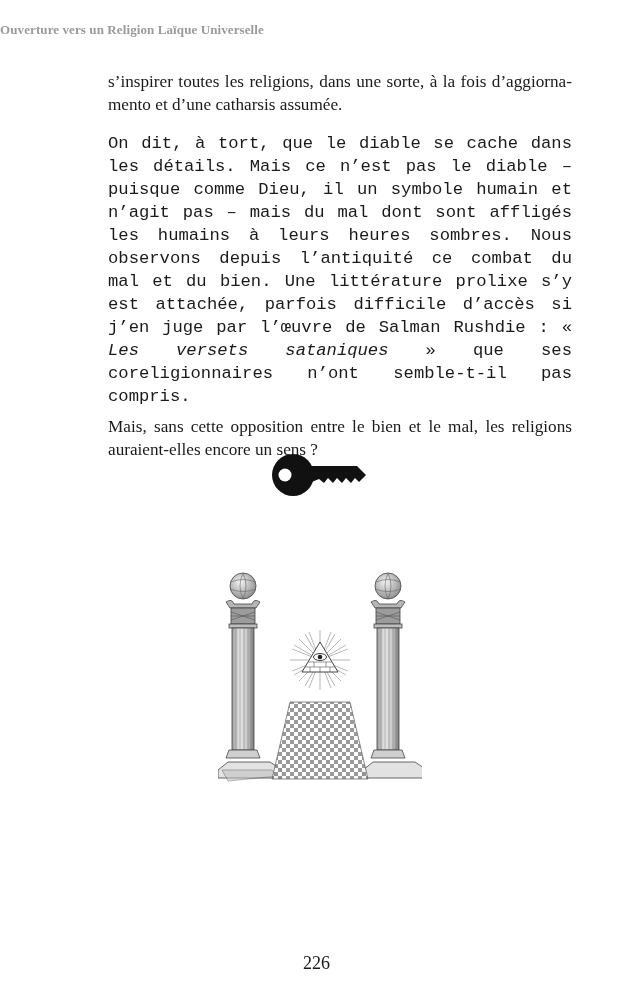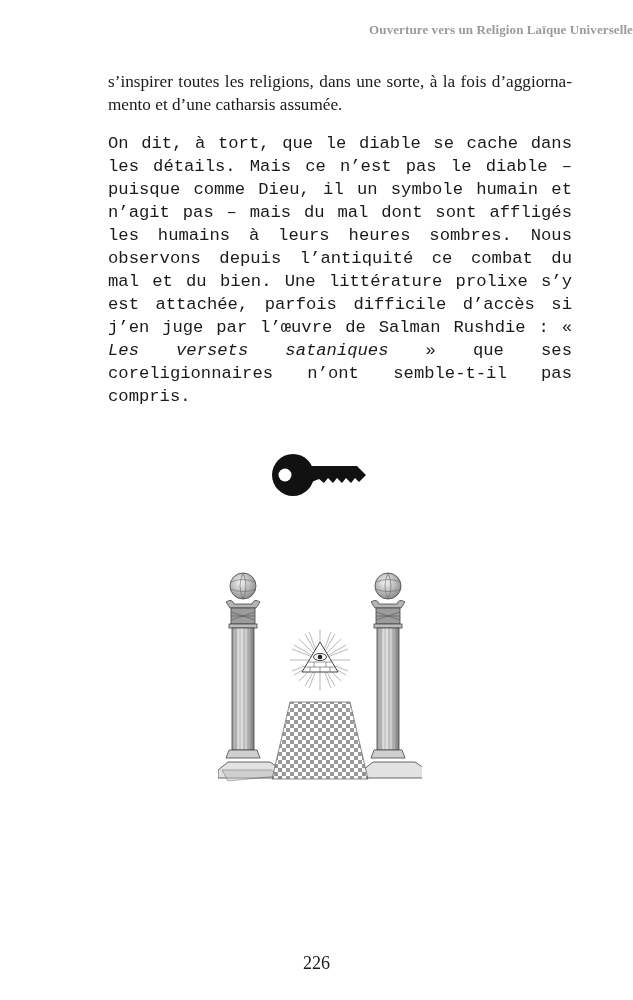--- a/index.html
+++ b/index.html
@@ -13,21 +13,21 @@
     position: relative;
     overflow: hidden;
     font-family: "Liberation Serif", "DejaVu Serif", serif;
     color: #1a1a1a;
   }
   .running-head {
     position: absolute;
     top: 22px;
     left: 0;
     width: 633px;
-    text-align: right;
+    text-align: left;
     font-size: 13px;
     font-weight: bold;
     color: #9a9a9a;
     letter-spacing: 0.1px;
   }
   .text-block {
     position: absolute;
     left: 87px;
     top: 70px;
     width: 464px;
@@ -71,20 +71,21 @@
   }
 </style>
 </head>
 <body>
 
 <div class="running-head">Ouverture vers un Religion Laïque Universelle</div>
 
 <div class="text-block">
   <p class="para">s’inspirer toutes les religions, dans une sorte, à la fois d’aggiorna­mento et d’une catharsis assumée.</p>
   <p class="para gap-before"><span>On dit, à tort, que le diable se cache dans les détails. Mais ce n’est pas le diable – puisque comme Dieu, il un symbole humain et n’agit pas – mais du mal dont sont affligés les humains à leurs heures sombres. Nous observons depuis l’antiquité ce combat du mal et du bien. Une littérature prolixe s’y est attachée, parfois difficile d’accès si j’en juge par l’œuvre de Salman Rushdie : « </span><em>Les versets sataniques</em><span> » que ses coreligionnaires n’ont semble-t-il pas compris.</span></p>
+  <p class="para">Mais, sans cette opposition entre le bien et le mal, les religions auraient-elles encore un sens ?</p>
 </div>
 
 <svg class="key-ornament" viewBox="0 0 96 48" xmlns="http://www.w3.org/2000/svg">
   <circle cx="22" cy="24" r="21" fill="#111"></circle>
   <path d="M36 15 L86 15 L95 24 L88 31 L84 27 L80 32 L75 27 L71 32 L66 27 L62 32 L57 27 L53 32 L48 28 L36 33 Z" fill="#111"></path>
   <circle cx="14" cy="24" r="6.5" fill="#fff"></circle>
 </svg>
 
 <svg class="illustration" viewBox="0 0 204 215" xmlns="http://www.w3.org/2000/svg">
   <defs>

